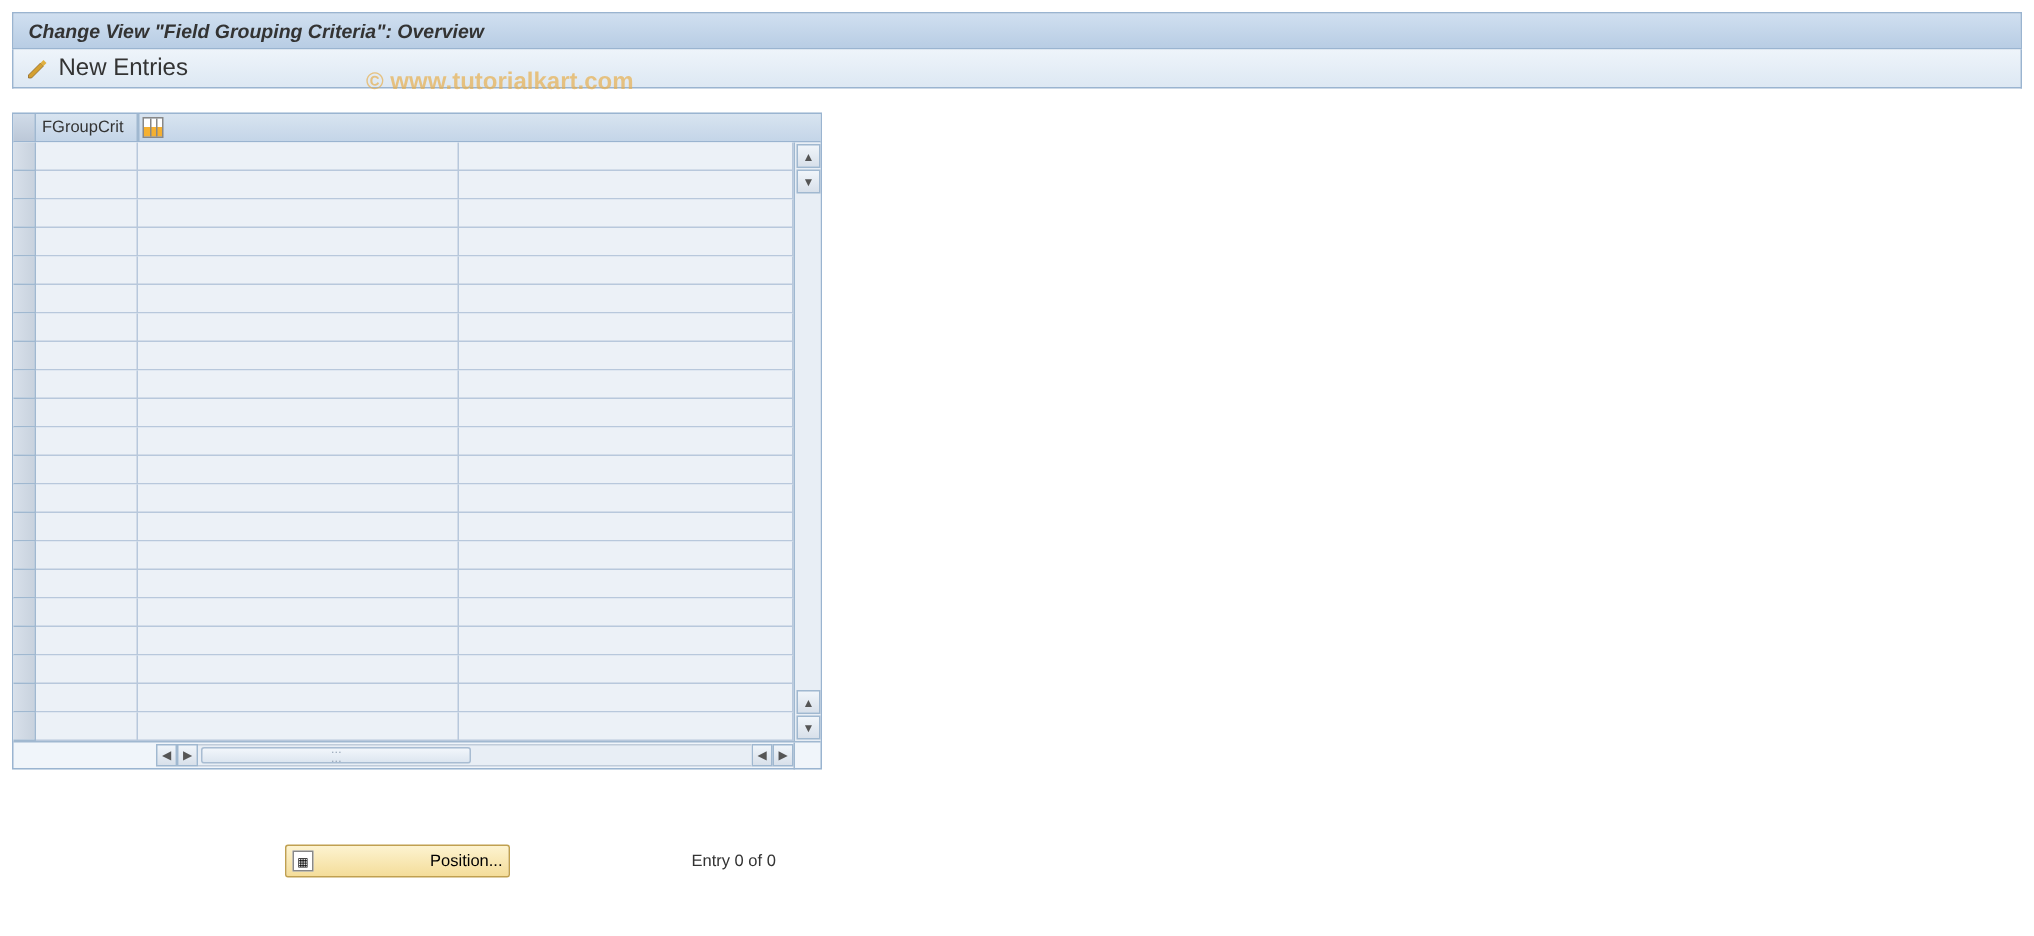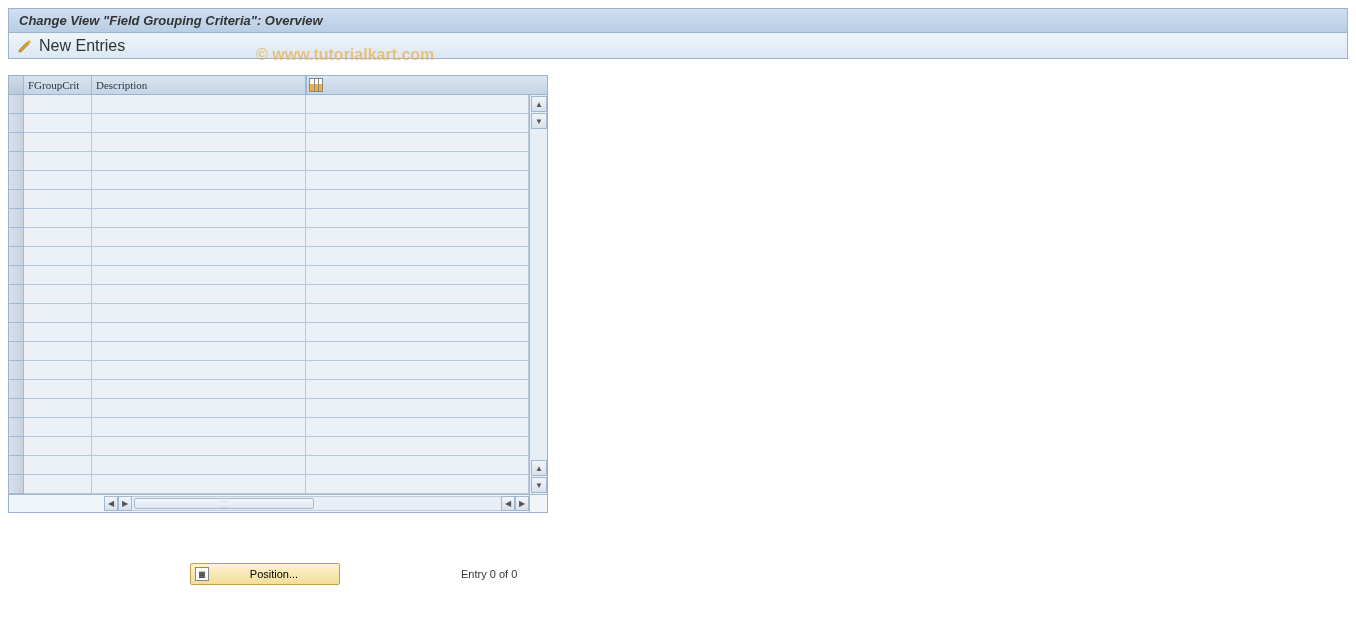--- a/index.html
+++ b/index.html
@@ -43,35 +43,34 @@
       align-items: center;
       justify-content: center;
     }
     .toolbar-text {
       color: #333;
       font-size: 16px;
     }
     .watermark {
       position: absolute;
       top: 46px;
-      left: 256px;
+      left: 244px;
       color: #e8b050;
       font-size: 16px;
       font-weight: bold;
       opacity: 0.7;
       pointer-events: none;
       z-index: 10;
     }
     .table-container {
       margin: 16px 8px 0 8px;
       width: 540px;
       border: 1px solid #9ab4d0;
       background: #f0f5fa;
       position: relative;
-      font-family: Liberation Serif, serif;
     }
     .table-header-row {
       display: flex;
       background: linear-gradient(to bottom, #d8e4f0, #c4d5e8);
       border-bottom: 1px solid #9ab4d0;
       height: 19px;
     }
     .row-selector-header {
       width: 15px;
       border-right: 1px solid #a0b8d0;
@@ -254,21 +253,21 @@
       background: #fff;
       border: 1px solid #888;
       position: relative;
       display: flex;
       align-items: center;
       justify-content: center;
       font-size: 8px;
     }
     .position-btn-label {
       flex: 1;
-      text-align: center;
+      text-align: right;
     }
     .entry-status {
       color: #333;
       padding-left: 31px;
     }
   </style>
 </head>
 <body>
 
 <div class="title-bar">
@@ -284,21 +283,20 @@
   </span>
   <span class="toolbar-text">New Entries</span>
 </div>
 
 <div class="watermark">© www.tutorialkart.com</div>
 
 <div class="table-container">
   <div class="table-header-row">
     <div class="row-selector-header"></div>
     <div class="col-header col-fgroup">FGroupCrit</div>
-    <div class="col-header col-desc">Description</div>
     <div class="col-config">
       <div class="config-icon"></div>
     </div>
   </div>
   <div class="table-body">
     <div class="table-rows" id="table-rows">
         <div class="data-row">
           <div class="row-selector"></div>
           <div class="data-cell col-fgroup"></div>
           <div class="data-cell col-desc"></div>

